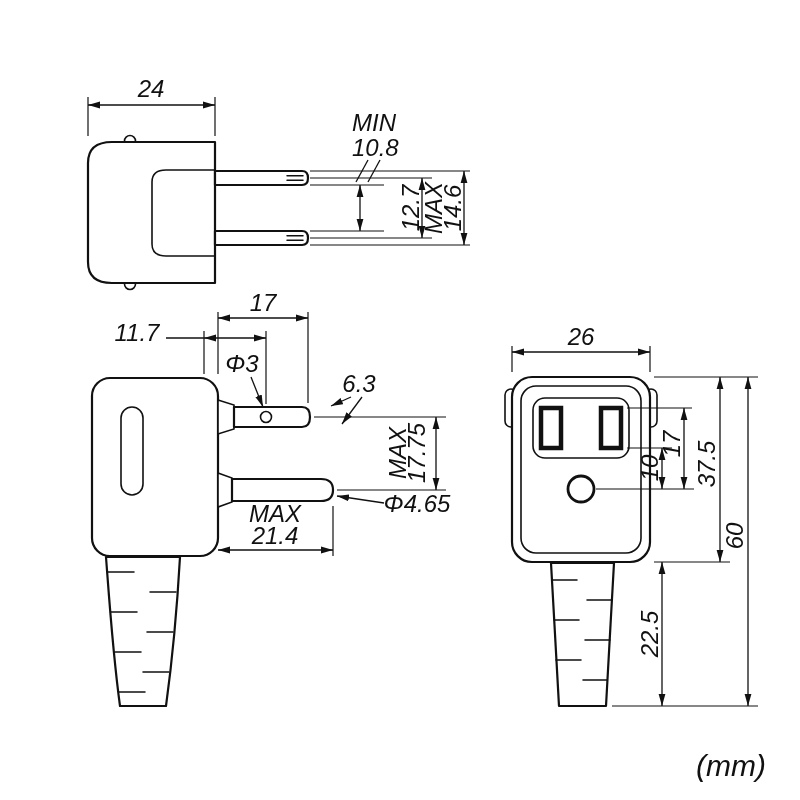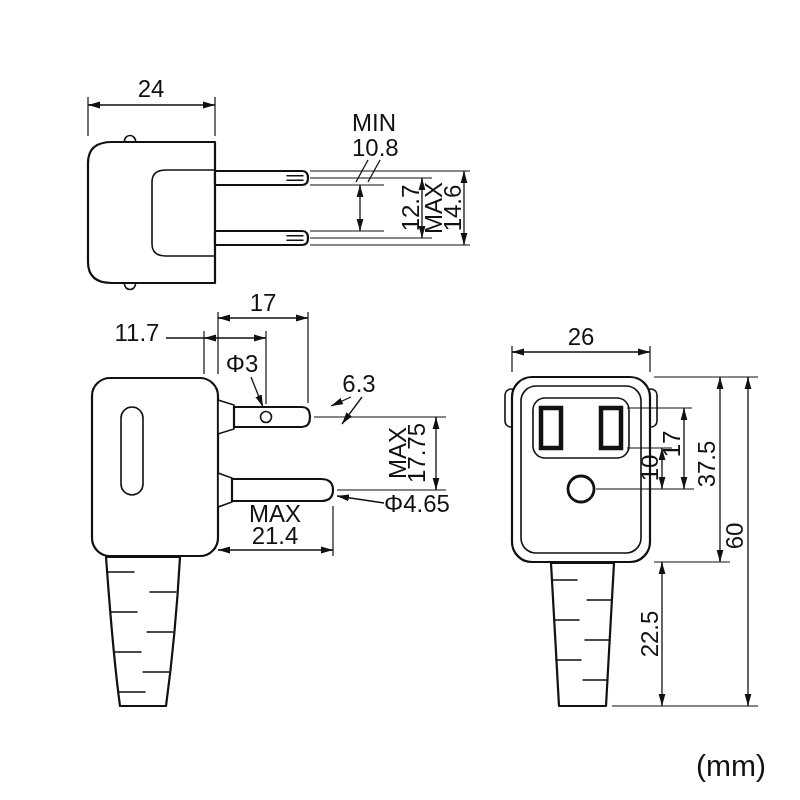--- a/index.html
+++ b/index.html
@@ -1,16 +1,16 @@
 <!DOCTYPE html>
 <html><head>
 <meta charset="utf-8">
 <style>
   html,body{margin:0;padding:0;background:#ffffff;}
-  .canvas{position:relative;width:800px;height:800px;background:#ffffff;overflow:hidden;}
+  .canvas{position:relative;width:800px;height:800px;background:#ffffff;overflow:hidden;font-style:italic;}
   svg{display:block;}
   .part{stroke:#111;stroke-width:2.2;fill:#ffffff;stroke-linejoin:round;stroke-linecap:round;}
   .part-thin{stroke:#111;stroke-width:1.6;fill:#ffffff;}
   .inner-line{stroke:#111;stroke-width:1.6;fill:none;}
   .slot{stroke:#111;stroke-width:4.5;fill:#ffffff;}
   .ridge{stroke:#111;stroke-width:1.5;fill:none;stroke-linecap:round;}
   .ext{stroke:#111;stroke-width:1.2;fill:none;}
   .dimline{stroke:#111;stroke-width:1.3;fill:none;}
   .leader{stroke:#111;stroke-width:1.3;fill:none;}
   .dim{font-family:"Liberation Sans",sans-serif;font-size:24px;fill:#111;}

